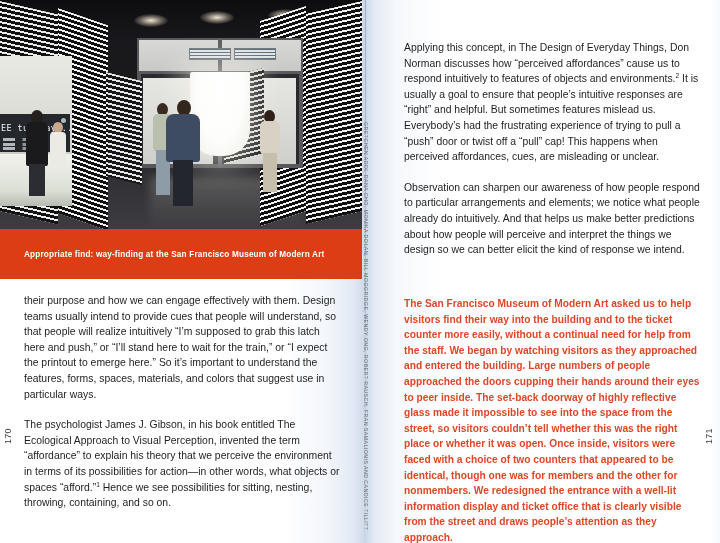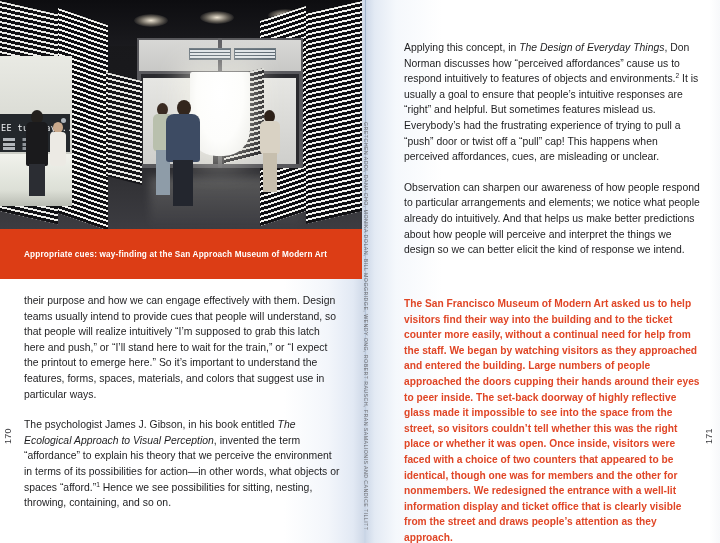--- a/index.html
+++ b/index.html
@@ -265,21 +265,21 @@
   }
   p.body {
     margin: 0 0 15px 0;
     font-size: 10.4px;
     line-height: 15.6px;
     color: #1d1d1f;
     text-align: left;
     letter-spacing: .01px;
   }
   p.body:last-child { margin-bottom: 0; margin-top: 7px; }
-  .ital { font-style: italic; }
+  .ital { }
   sup {
     font-size: 6.6px;
     vertical-align: super;
     line-height: 0;
   }
 
   p.redblock {
     margin: 0;
     font-size: 10.2px;
     line-height: 15.6px;
@@ -407,21 +407,21 @@
       <div class="fig" style="left:260px; top:110px; width:20px; height:82px;">
         <div class="fig-head" style="left:4px; top:0; width:11px; height:13px; background:#2d2119;"></div>
         <div class="fig-body" style="left:0; top:11px; width:20px; height:34px; background:#d9d2c4; border-radius:5px;"></div>
         <div class="fig-body" style="left:3px; top:43px; width:14px; height:39px; background:#c7bfae;"></div>
       </div>
 
     </div>
   </div>
 
   <div class="caption-bar">
-    <div class="caption-text">Appropriate cues: way-finding at the San Approach Museum of Modern Art</div>
+    <div class="caption-text">Appropriate find: way-finding at the San Francisco Museum of Modern Art</div>
   </div>
 
   <div class="credit">GRETCHEN ADDI, DANA CHO, MONIKA DOLAN, BILL MOGGRIDGE, WENDY ONG, ROBERT RAUSCH, FRAN SAMALIONIS AND CANDICE TILLITT</div>
 
   <div class="col-left">
     <p class="body">their purpose and how we can engage effectively with them. Design teams usually intend to provide cues that people will understand, so that people will realize intuitively “I’m supposed to grab this latch here and push,” or “I’ll stand here to wait for the train,” or “I expect the printout to emerge here.” So it’s important to understand the features, forms, spaces, materials, and colors that suggest use in particular ways.</p>
     <p class="body"><span>The psychologist James J. Gibson, in his book entitled </span><span class="ital">The Ecological Approach to Visual Perception</span><span>, invented the term “affordance” to explain his theory that we perceive the environment in terms of its possibilities for action—in other words, what objects or spaces “afford.”</span><sup>1</sup><span> Hence we see possibilities for sitting, nesting, throwing, containing, and so on.</span></p>
   </div>
 
   <div class="col-right">

